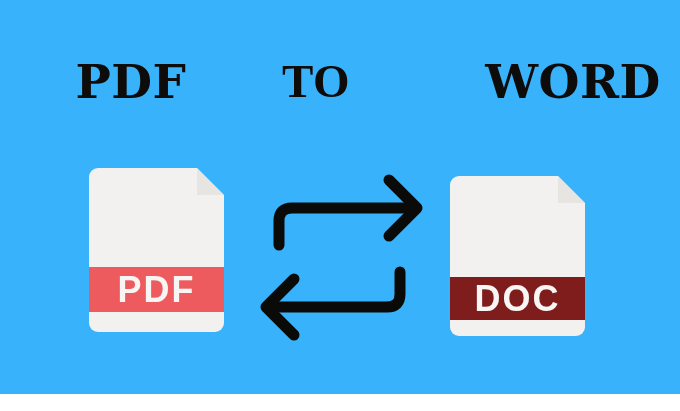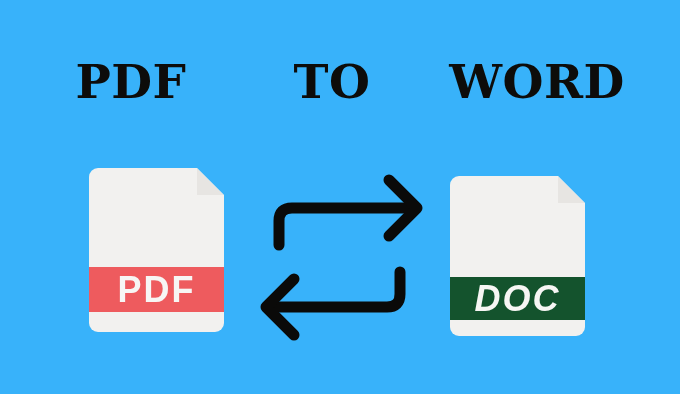--- a/index.html
+++ b/index.html
@@ -15,21 +15,21 @@
     top: 58px;
     transform: translateX(-50%);
     font-family: "DejaVu Serif", serif;
     font-weight: 700;
     font-size: 47px;
     line-height: 1;
     letter-spacing: 0.5px;
     white-space: nowrap;
   }
   .title-word.w-pdf  { left: 131px; }
-  .title-word.w-to   { left: 332px; }
+  .title-word.w-to   { left: 316px; font-family: Liberation Serif, serif; }
   .title-word.w-word { left: 537px; }
 
   .file-icon {
     position: absolute;
     width: 135px;
     border-radius: 9px;
     
     clip-path: polygon(0 0, calc(100% - 27px) 0, 100% 27px, 100% 100%, 0 100%);
   }
   .file-icon.pdf { left: 89px;  top: 168px; height: 164px; }
@@ -64,38 +64,38 @@
     top: 168px;
   }
 </style>
 </head>
 <body>
 
 <div class="stage" style="background-color: rgb(56, 178, 250);">
 
   <div class="title-word w-pdf" style="color: rgb(13, 12, 10);">PDF</div>
   <div class="title-word w-to" style="color: rgb(13, 12, 10);">TO</div>
-  <div class="title-word w-word" style="color: rgb(13, 12, 10);">WORD</div>
+  <div class="title-word w-word" style="color: rgb(13, 12, 10); margin-left: 36px;">WORD</div>
 
   <div class="file-icon pdf" style="background-color: rgb(242, 241, 239);">
     <div class="fold" style="background-color: rgb(231, 229, 226);"></div>
     <div class="band" style="background-color: rgb(238, 91, 94);">
       <span style="color: rgb(247, 246, 244);">PDF</span>
     </div>
   </div>
 
   <svg class="swap-arrows" width="178" height="185" viewBox="0 0 178 185" fill="none" xmlns="http://www.w3.org/2000/svg">
 
     <path d="M27 77 L27 53 Q27 40 40 40 L158 40" stroke-width="11" stroke-linecap="round" stroke-linejoin="round" stroke="#0A0A09"></path>
     <path d="M137 12 L165 40 L137 68" stroke-width="11" stroke-linecap="round" stroke-linejoin="round" stroke="#0A0A09"></path>
 
     <path d="M148 104 L148 126 Q148 139 135 139 L20 139" stroke-width="11" stroke-linecap="round" stroke-linejoin="round" stroke="#0A0A09"></path>
     <path d="M42 111 L14 139 L42 167" stroke-width="11" stroke-linecap="round" stroke-linejoin="round" stroke="#0A0A09"></path>
   </svg>
 
   <div class="file-icon doc" style="background-color: rgb(242, 241, 239);">
     <div class="fold" style="background-color: rgb(231, 229, 226);"></div>
-    <div class="band" style="background-color: #14532d; font-style: italic;">
+    <div class="band" style="background-color: #7f1d1d;">
       <span style="color: rgb(247, 246, 244);">DOC</span>
     </div>
   </div>
 
 </div>
 
 </body></html>

